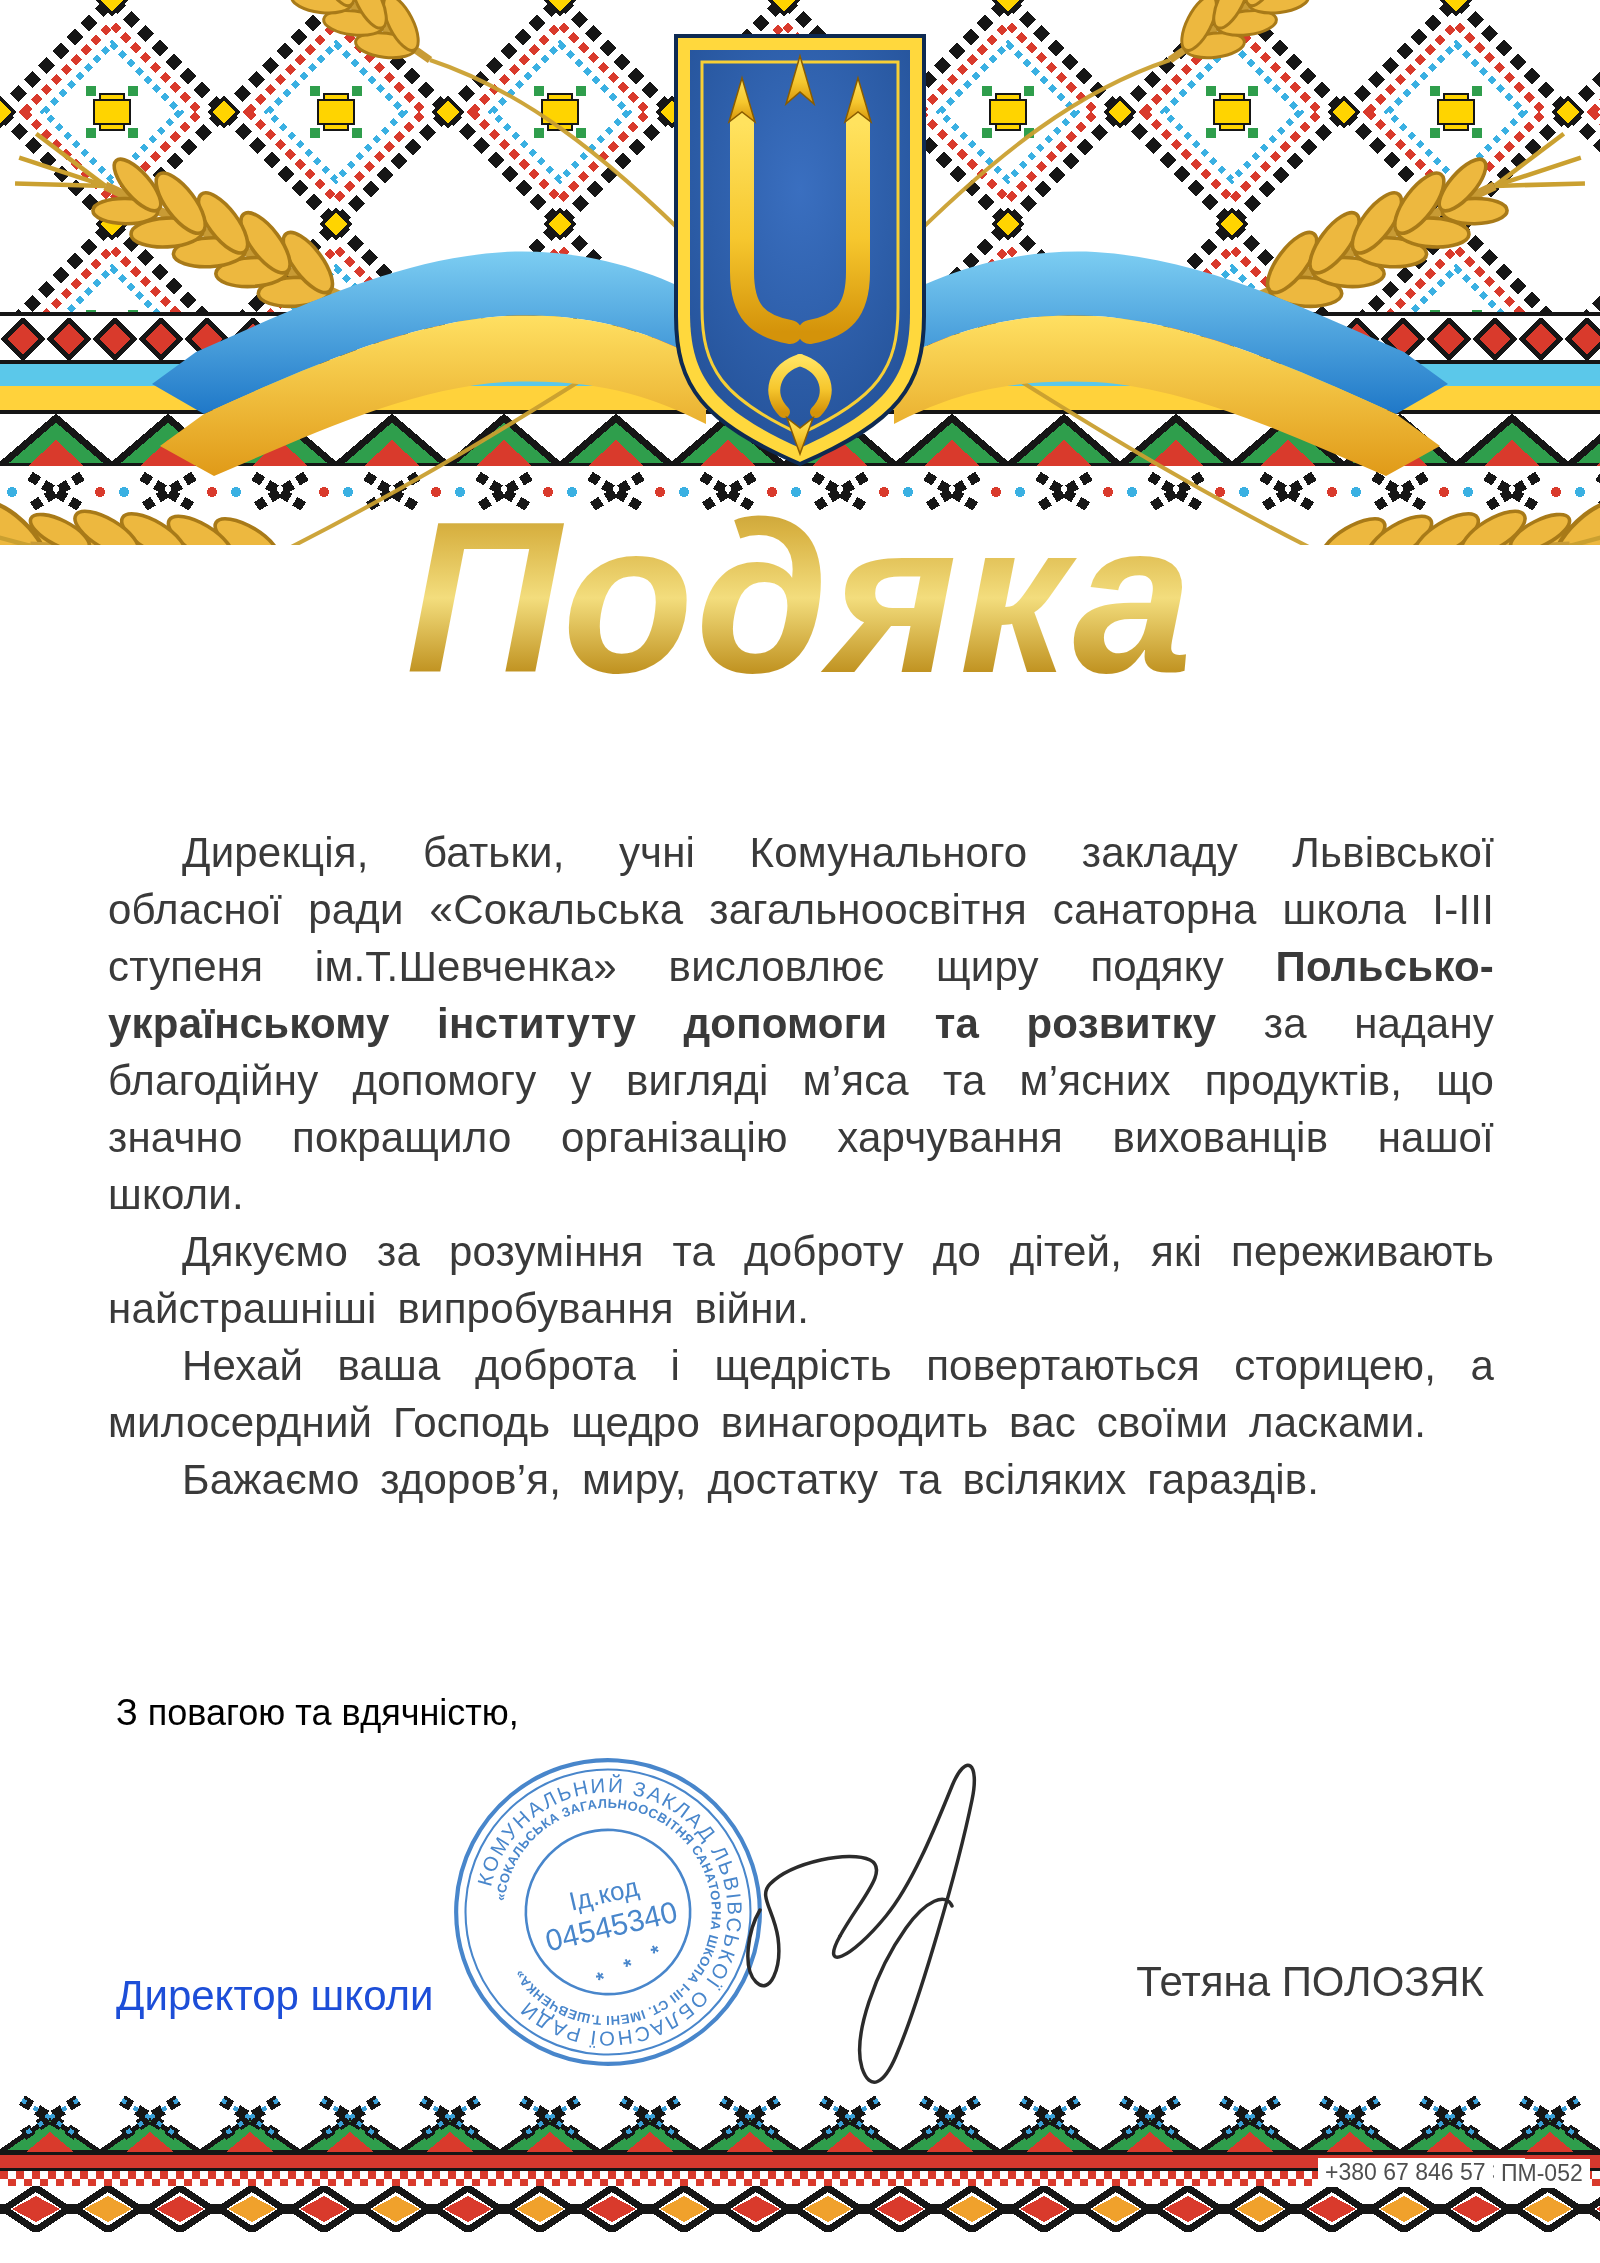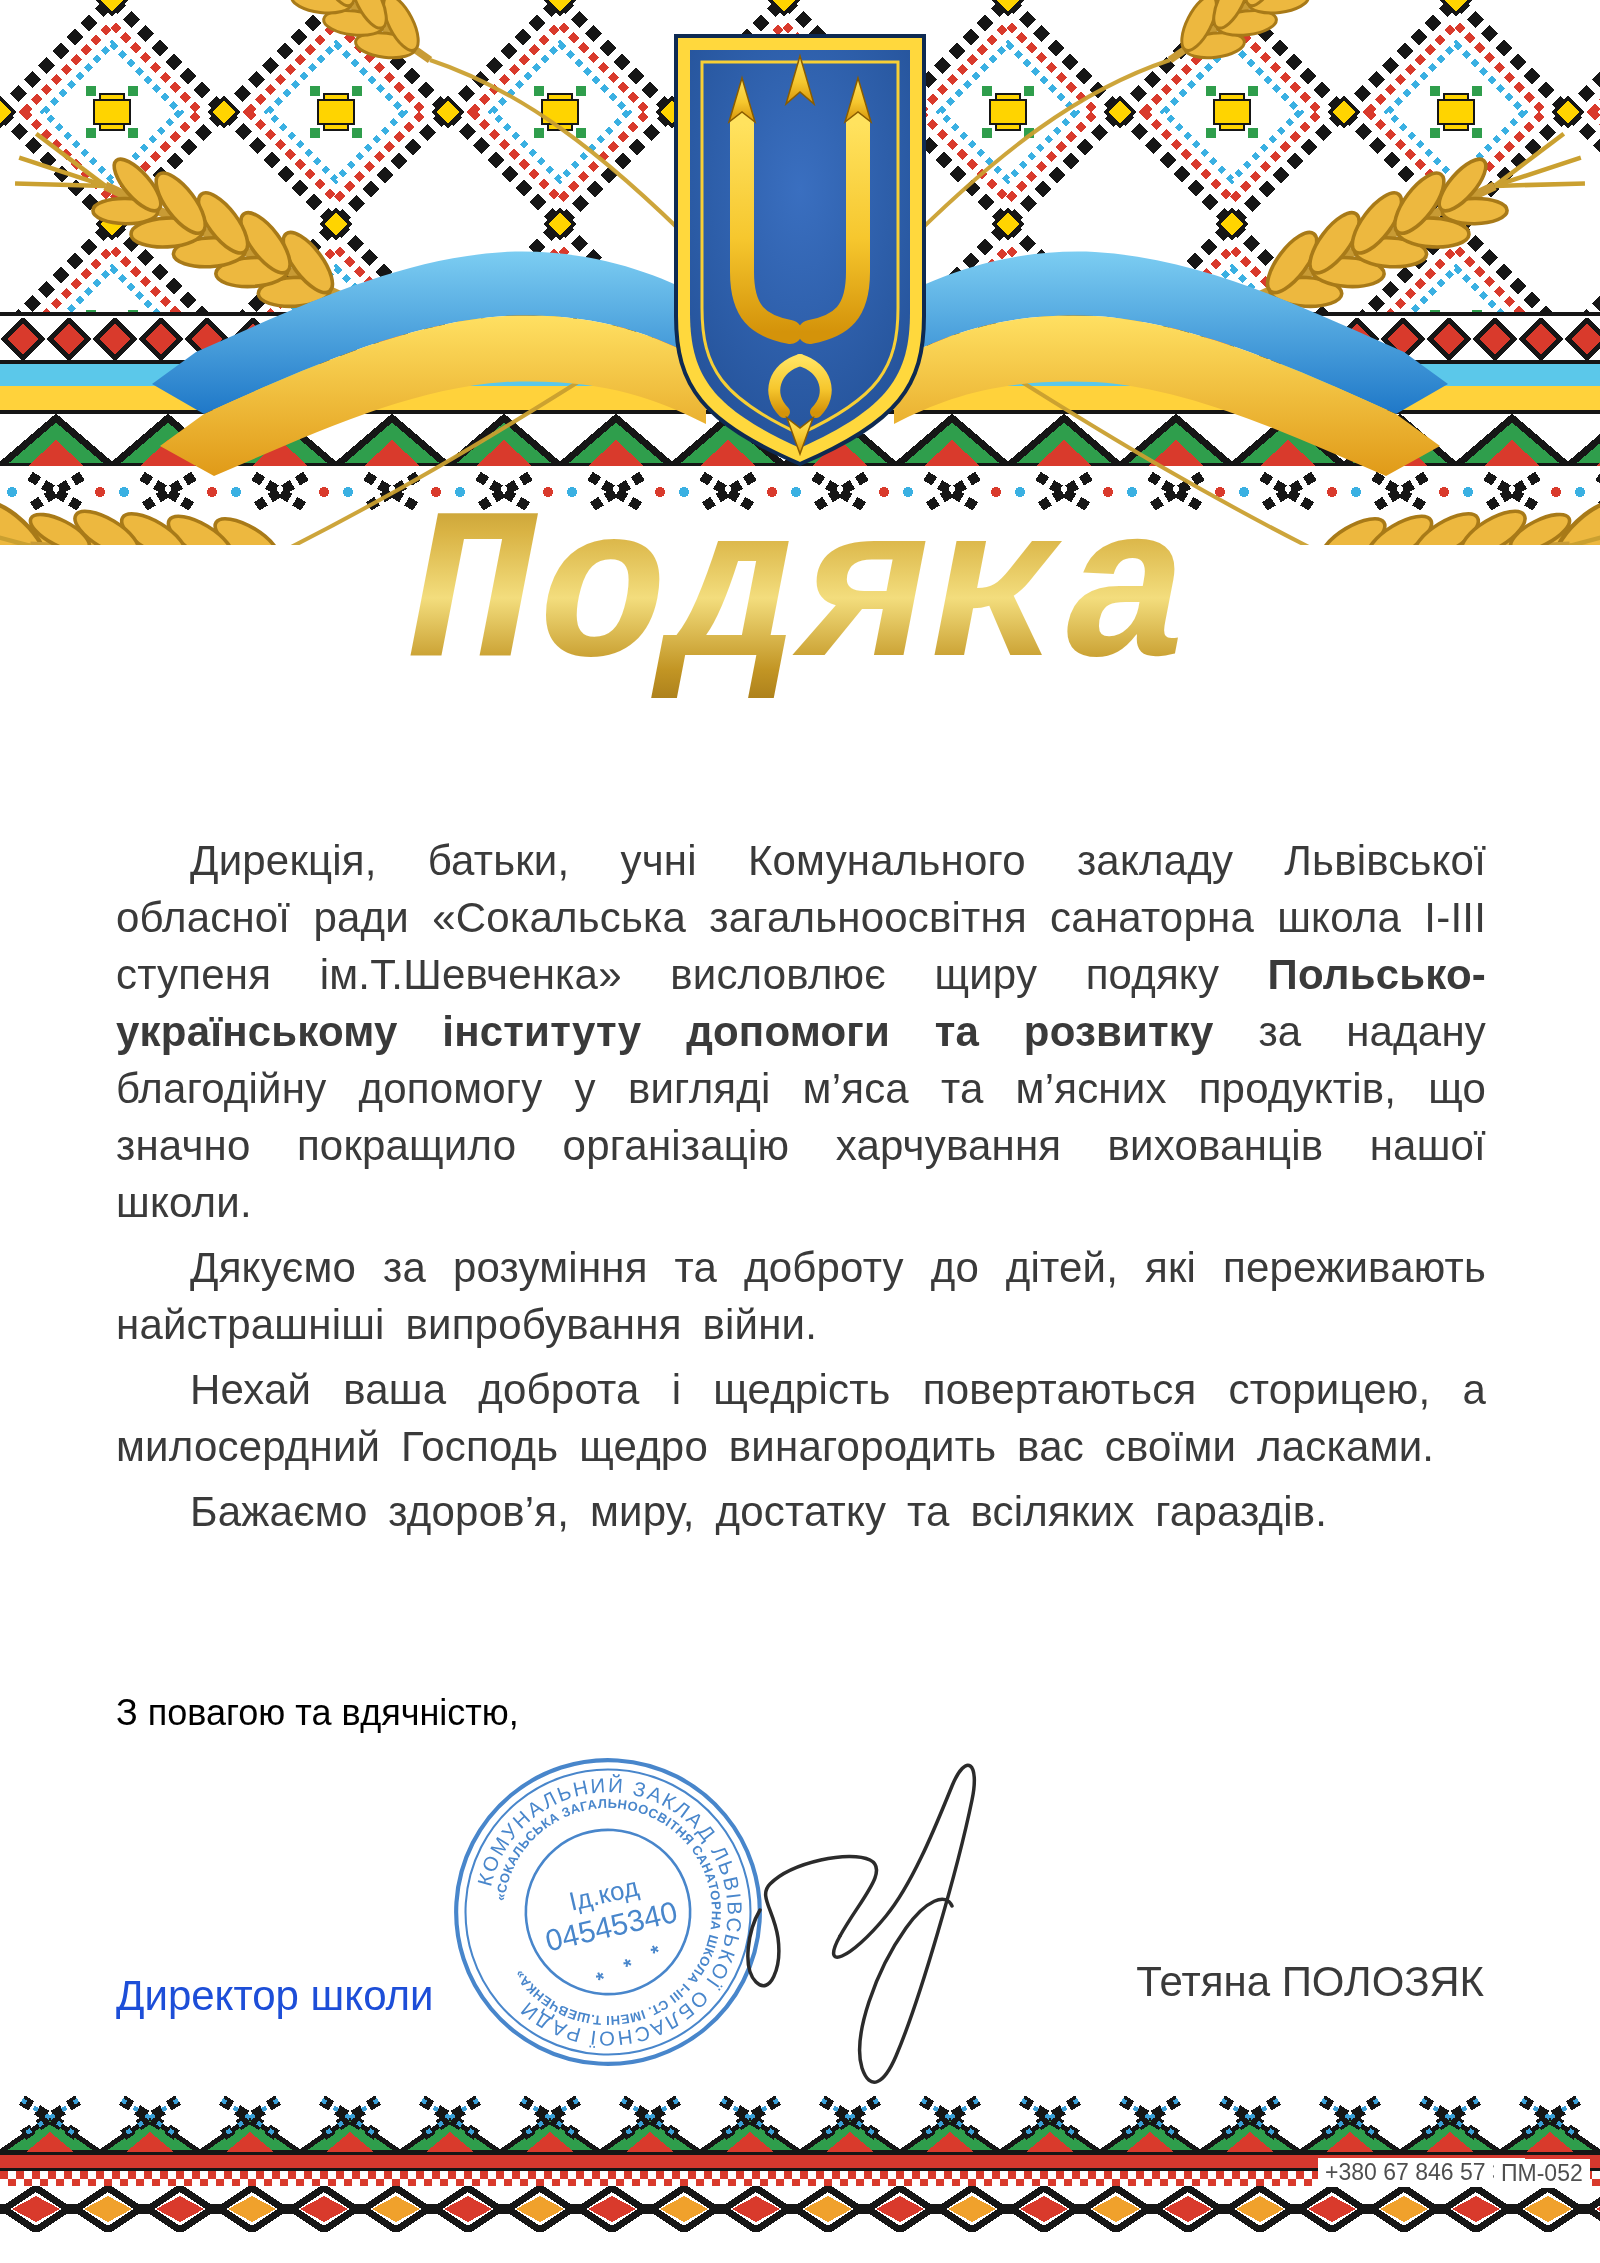--- a/index.html
+++ b/index.html
@@ -4,32 +4,32 @@
 <style>
   html,body{margin:0;padding:0}
   body{
     width:1600px;height:2263px;position:relative;background:#ffffff;
     font-family:"Liberation Sans",sans-serif;overflow:hidden;
   }
   svg{display:block}
   .hdr{position:absolute;left:0;top:0}
   .title{
     position:absolute;left:0;top:448px;width:100%;text-align:center;
-    font-family:Liberation Mono, monospace;font-style:italic;font-weight:700;
+    font-family:Liberation Sans, sans-serif;font-style:italic;font-weight:700;
     font-size:215px;line-height:300px;letter-spacing:2px;
     background:linear-gradient(180deg,#a97f1a 0%,#d9b344 28%,#f3dd7d 50%,#c29524 74%,#8a5f0e 100%);
     -webkit-background-clip:text;background-clip:text;
     color:#b8860b;-webkit-text-fill-color:transparent;
   }
   .bodytext{
     position:absolute;left:108px;top:824px;width:1386px;
     font-size:42px;line-height:57px;color:#3a3a3a;text-align:justify;
     word-spacing:9px;letter-spacing:.2px;
   }
-  .para{margin:8px;text-indent:74px}
+  .para{margin:0;text-indent:74px}
   .para b{font-weight:bold}
   .salut{position:absolute;left:116px;top:1692px;font-size:36px;color:#000000;white-space:nowrap}
   .role{position:absolute;left:116px;top:1972px;font-size:42px;color:#1d4ed8;white-space:nowrap}
   .name{position:absolute;right:116px;top:1958px;font-size:42px;color:#3a3a3a;white-space:nowrap}
   .stamp{
     position:absolute;left:452px;top:1756px;width:312px;height:312px;
     transform:rotate(-18deg);opacity:.9;
   }
   .sig{position:absolute;left:700px;top:1700px;width:310px;height:410px}
   .bottom{position:absolute;left:0;top:2096px}

